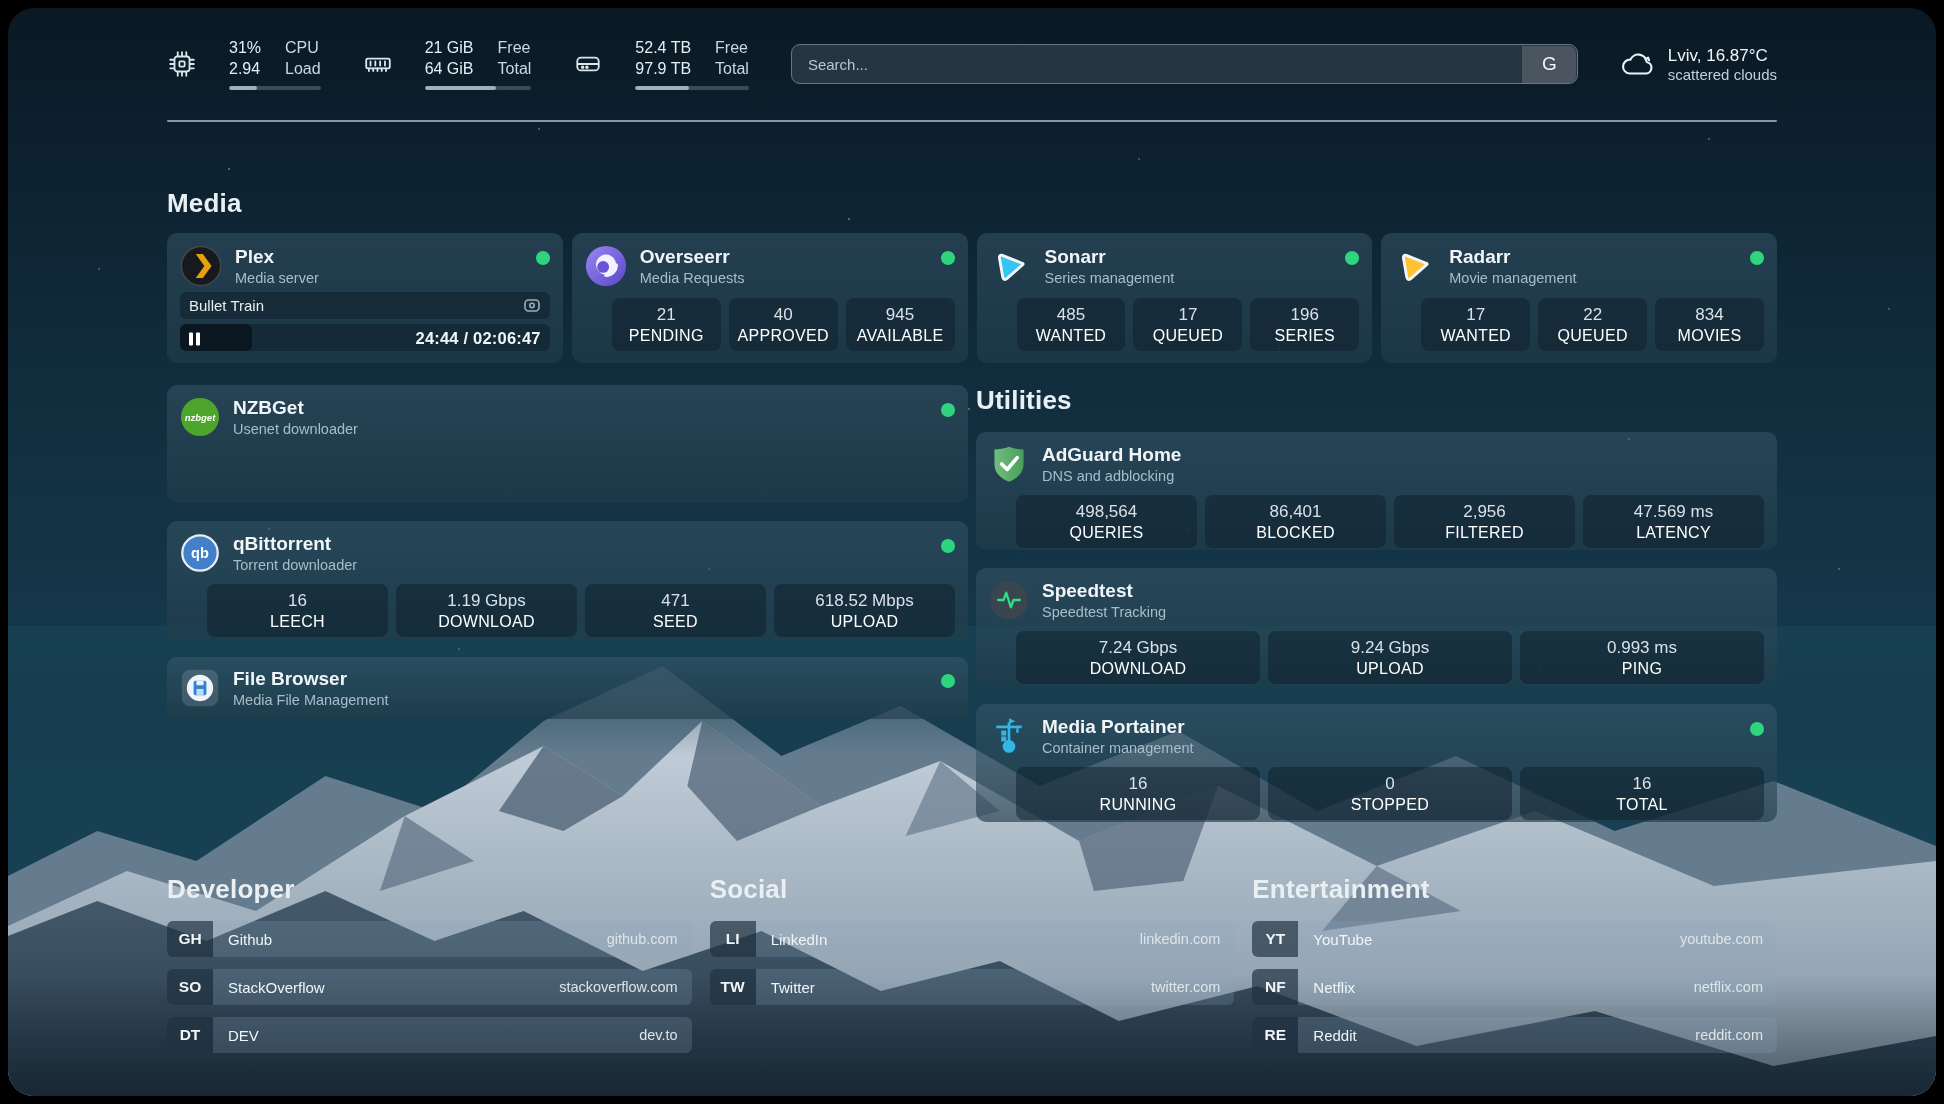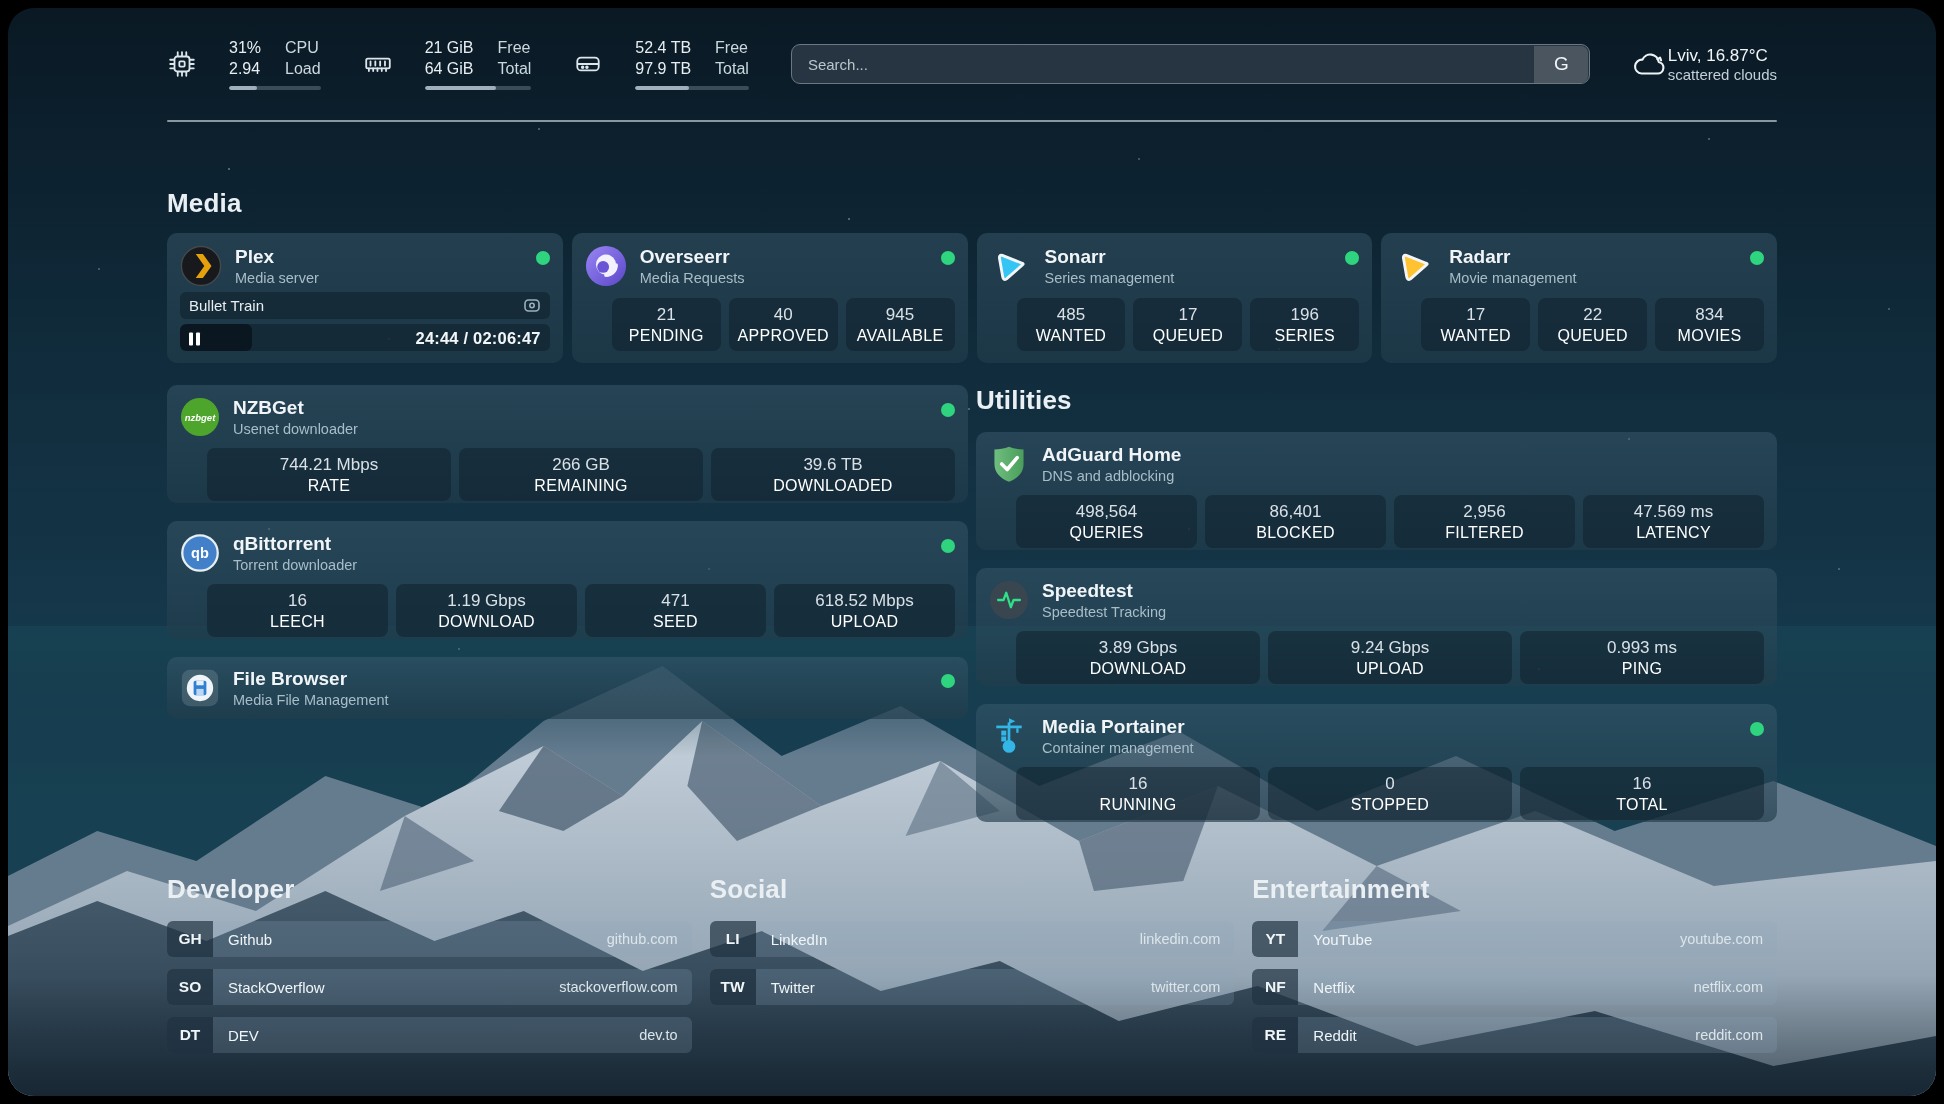--- a/index.html
+++ b/index.html
@@ -38,21 +38,21 @@
   .stat-bar { grid-column:2; margin-top:6px; height:4px; border-radius:3px; background:var(--progress-track); overflow:hidden; }
   .stat-bar i { display:block; height:100%; border-radius:3px; background:var(--progress-fill); }
   .search-wrap { flex:1; margin:0 42px; position:relative; }
   .search-input { width:100%; height:40px; background:rgba(41,55,67,0.92); border:1.5px solid #6b7883;
     border-radius:9px; color:#e8eef2; font-size:15px; padding:0 70px 0 16px; outline:none;
     font-family:"Liberation Sans","DejaVu Sans",sans-serif; }
   .search-input::placeholder { color:#b9c6ce; }
   .search-provider { position:absolute; right:1.5px; top:1.5px; bottom:1.5px; width:54px;
     background:#4a5560; border-radius:0 7px 7px 0; display:flex; align-items:center; justify-content:center;
     color:#f2f6f8; font-size:19px; cursor:pointer; }
-  .weather { display:flex; align-items:center; }
+  .weather { display:flex; align-items:center; gap:12px; }
   .weather-icon { width:36px; height:30px; color:#eef3f6; }
   .weather-line1 { font-size:17px; color:#f0f5f8; }
   .weather-line2 { font-size:15px; color:#c3d0d8; }
   .divider { margin-top:30px; height:2px; background:rgba(205,216,223,0.65); border-radius:1px; }
   
   .section-heading { font-size:26px; font-weight:700; color:#e9eff3; letter-spacing:.2px; }
   .media-section { margin-top:66px; }
   .media-grid { margin-top:14px; display:grid; grid-template-columns:repeat(4,1fr); gap:9px; }
   .card { background:linear-gradient(180deg,rgba(66,98,116,0.42),rgba(33,60,75,0.66));
     border-radius:10px; padding:10px 13px; position:relative; cursor:pointer; }
@@ -356,34 +356,20 @@
               <svg class="app-icon small" viewBox="0 0 44 44">
                 <circle cx="22" cy="22" r="21" style="fill:var(--nzbget-green)"></circle>
                 <text x="22" y="26" text-anchor="middle" font-size="10.5" font-weight="bold" font-style="italic" fill="#fff" font-family="Liberation Sans, sans-serif">nzbget</text>
               </svg>
               <div class="card-titles">
                 <div class="card-title">NZBGet</div>
                 <div class="card-sub">Usenet downloader</div>
               </div>
               <span class="status-dot"></span>
             </div>
-            <div class="stats-row">
-              <div class="stat-box">
-                <div class="stat-value">744.21 Mbps</div>
-                <div class="stat-label">RATE</div>
-              </div>
-              <div class="stat-box">
-                <div class="stat-value">266 GB</div>
-                <div class="stat-label">REMAINING</div>
-              </div>
-              <div class="stat-box">
-                <div class="stat-value">39.6 TB</div>
-                <div class="stat-label">DOWNLOADED</div>
-              </div>
-            </div>
           </div>
 
           <div class="card h118">
             <div class="card-head">
               <svg class="app-icon small" viewBox="0 0 44 44">
                 <circle cx="22" cy="22" r="19.5" style="fill:var(--qbittorrent-blue)" stroke="#e8eef2" stroke-width="2.5"></circle>
                 <text x="22" y="28" text-anchor="middle" font-size="16" font-weight="bold" fill="#fff" font-family="Liberation Sans, sans-serif">qb</text>
               </svg>
               <div class="card-titles">
                 <div class="card-title">qBittorrent</div>
@@ -477,21 +463,21 @@
                 <circle cx="22" cy="22" r="21" fill="#3a464f"></circle>
                 <polyline points="10,22 16,22 19,14 24,30 27,22 34,22" style="stroke:var(--speedtest-pulse)" stroke-width="2.5" fill="none" stroke-linecap="round" stroke-linejoin="round"></polyline>
               </svg>
               <div class="card-titles">
                 <div class="card-title">Speedtest</div>
                 <div class="card-sub">Speedtest Tracking</div>
               </div>
             </div>
             <div class="stats-row">
               <div class="stat-box">
-                <div class="stat-value">3.89 Gbps</div>
+                <div class="stat-value">7.24 Gbps</div>
                 <div class="stat-label">DOWNLOAD</div>
               </div>
               <div class="stat-box">
                 <div class="stat-value">9.24 Gbps</div>
                 <div class="stat-label">UPLOAD</div>
               </div>
               <div class="stat-box">
                 <div class="stat-value">0.993 ms</div>
                 <div class="stat-label">PING</div>
               </div>

